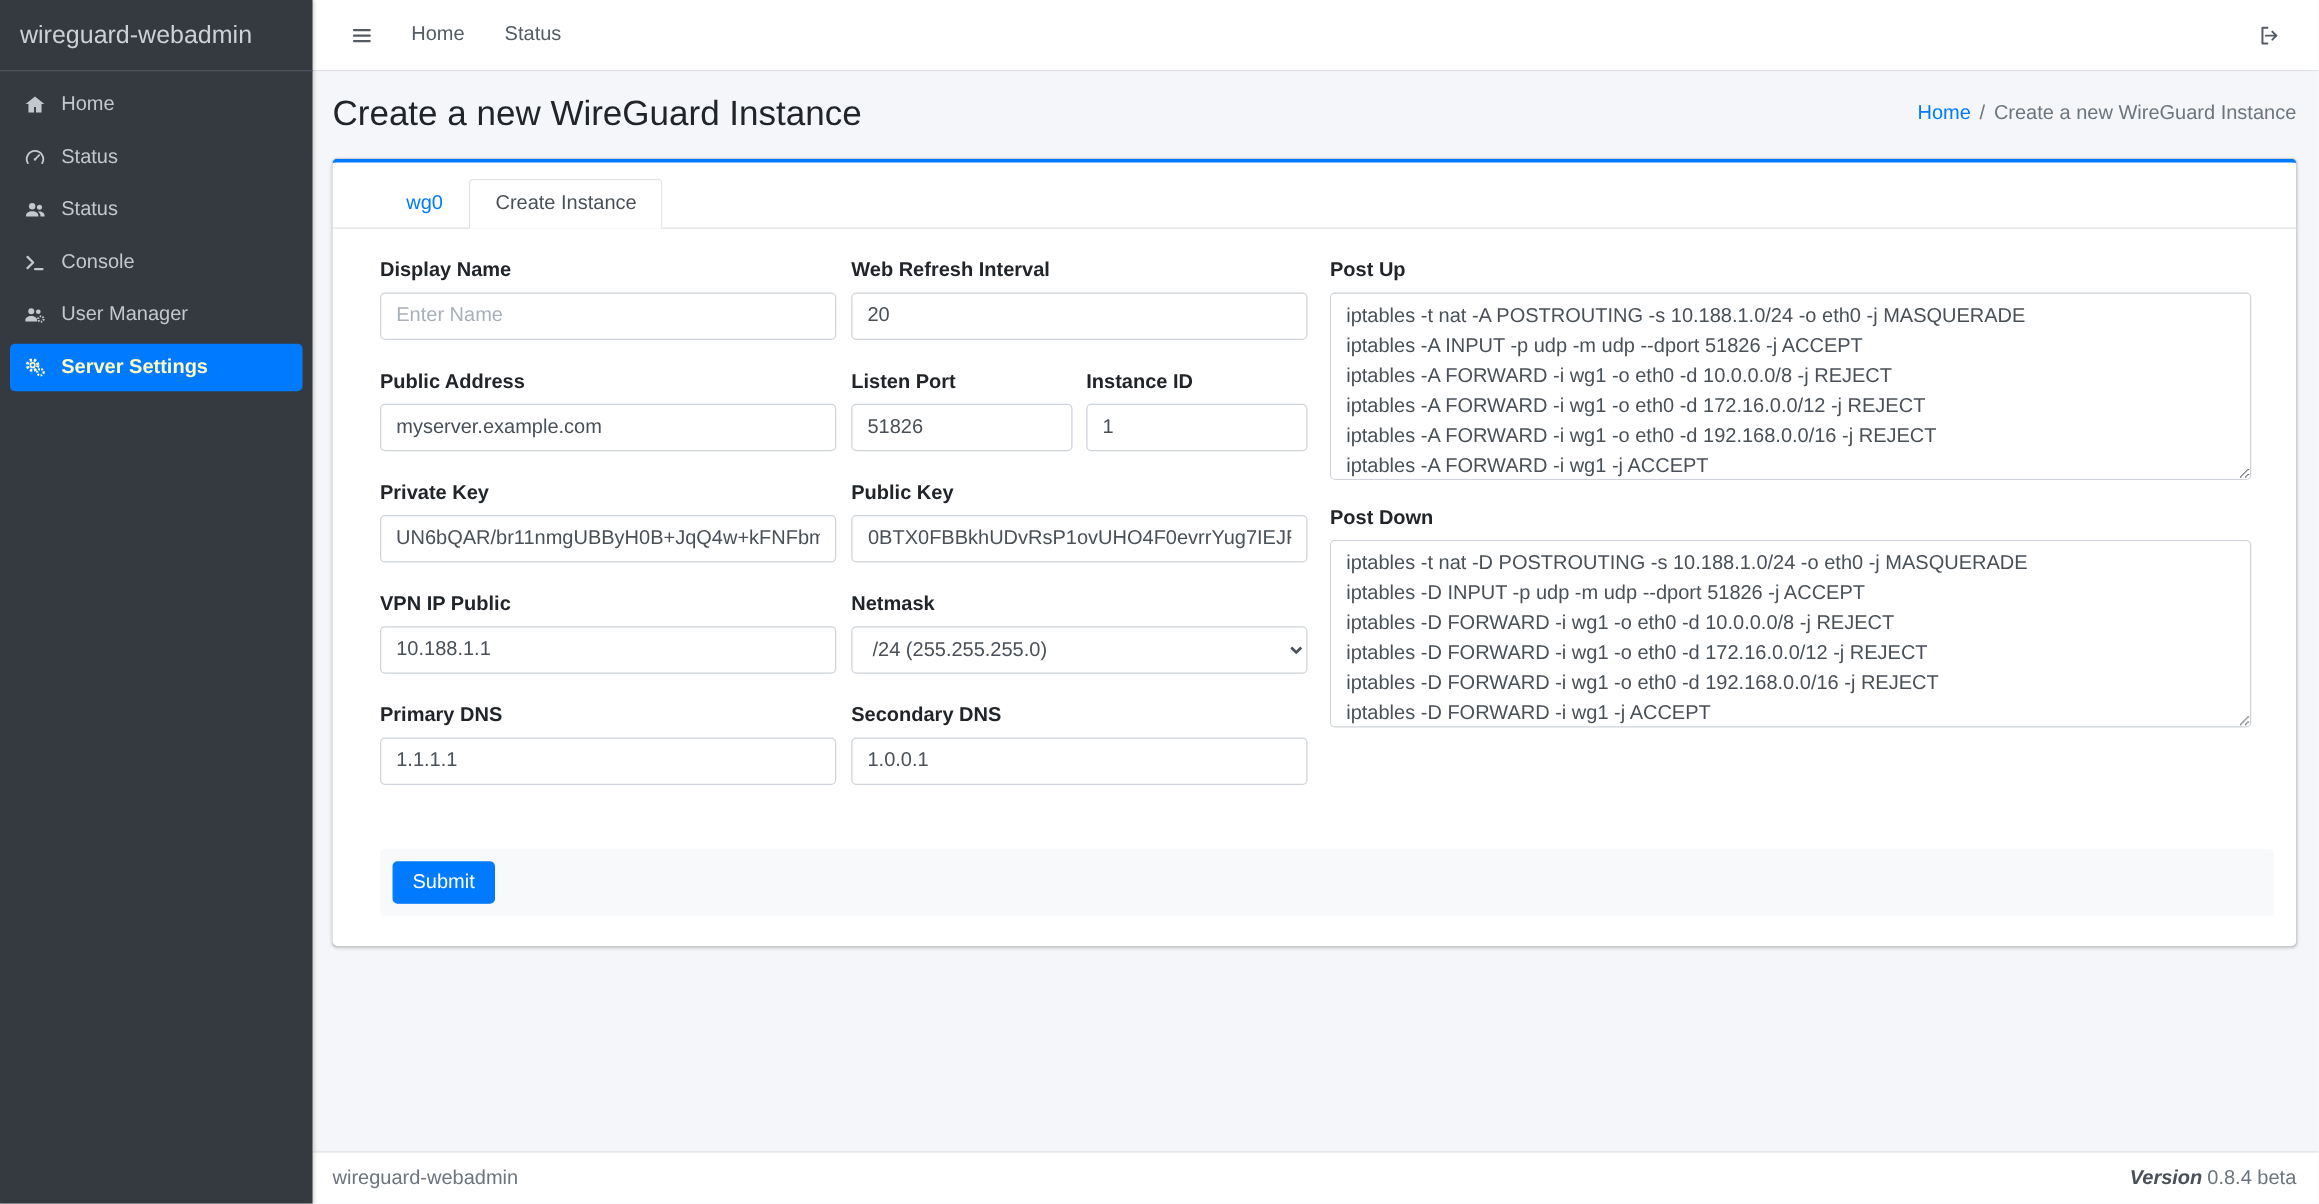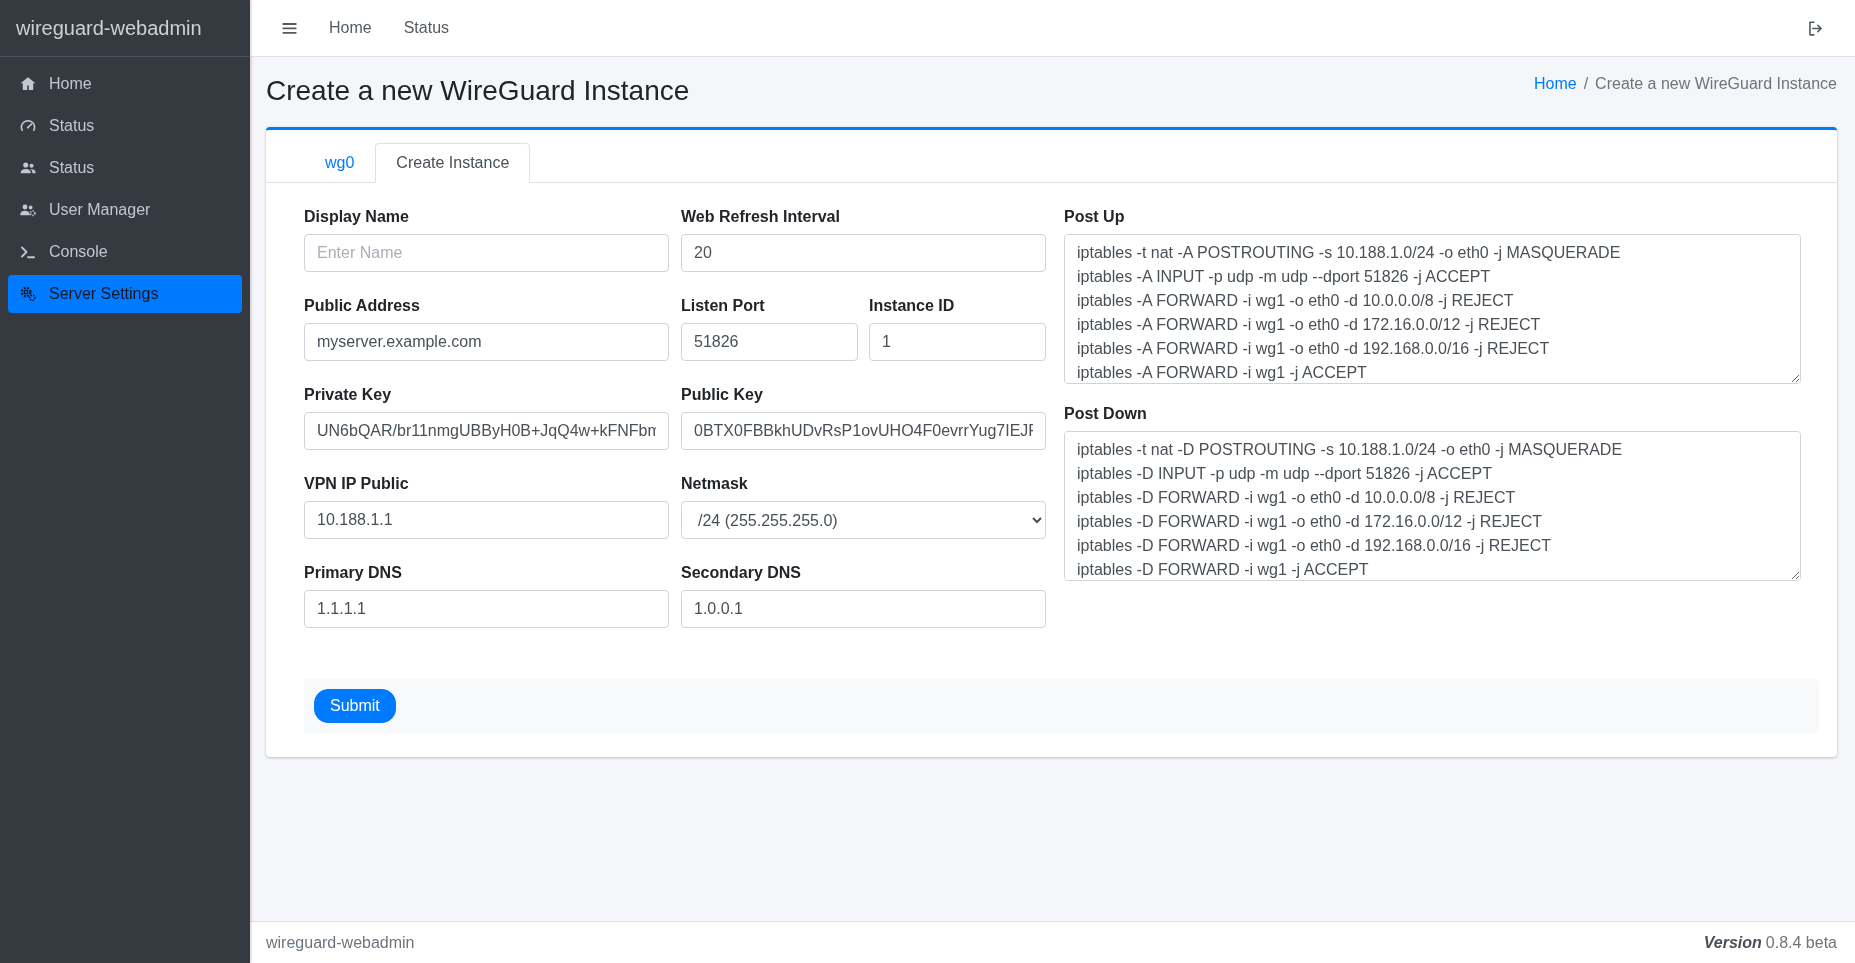--- a/index.html
+++ b/index.html
@@ -30,21 +30,21 @@
     height: 57px; display: flex; align-items: center;
     padding: 0 16px; font-size: 20px; font-weight: 400; color: #ccd1d6;
     border-bottom: 1px solid #4b545c; white-space: nowrap;
   }
   .sidebar-nav { padding: 8px; display: flex; flex-direction: column; }
   .nav-item {
     display: flex; align-items: center;
     padding: 10px 8px; margin-bottom: 4px;
     border-radius: 4px; color: #c2c7d0; cursor: pointer; text-decoration: none;
   }
-  .nav-item.active { background: var(--accent); color: #0f172a; }
+  .nav-item.active { background: var(--accent); color: #fef9c3; font-weight: bold; }
   .nav-icon { width: 24px; height: 18px; margin-right: 9px; display: flex; align-items: center; justify-content: center; flex: none; }
   .nav-icon svg { width: 18px; height: 18px; display: block; }
   .nav-label { font-size: 16px; white-space: nowrap; }
 
   
   .main { flex: 1; display: flex; flex-direction: column; height: 100%; overflow: hidden; }
 
   .topnav {
     height: 57px; min-height: 57px; background: #fff; border-bottom: 1px solid var(--border);
     display: flex; align-items: center; padding: 0 16px;
@@ -55,21 +55,21 @@
   }
   .icon-btn svg { width: 19px; height: 19px; display: block; }
   .topnav-link {
     color: #545b62; text-decoration: none; padding: 8px 16px; font-size: 16px; cursor: pointer;
   }
   .topnav .spacer { flex: 1; }
 
   .content-wrapper { flex: 1; background: var(--content-bg); overflow: hidden; }
 
   .content-header {
-    display: flex; justify-content: space-between; align-items: flex-start;
+    display: flex; justify-content: space-between; align-items: center;
     padding: 18px 18px 20px 16px;
   }
   .page-title { margin: 0; font-size: 28px; font-weight: 500; color: #212529; }
   .breadcrumb { font-size: 16px; display: flex; align-items: center; white-space: nowrap; }
   .breadcrumb a { color: var(--accent); text-decoration: none; cursor: pointer; }
   .breadcrumb .sep { color: #6c757d; margin: 0 7px; }
   .breadcrumb .current { color: #6c757d; }
 
   
   .card {
@@ -120,21 +120,21 @@
   textarea.control::-webkit-scrollbar-thumb { background: #c9cdd1; border: 1px solid #f7f7f7; }
   textarea.control::-webkit-scrollbar-button:single-button { background: #f0f0f0; height: 15px; width: 15px; }
   textarea.control::-webkit-scrollbar-corner { background: #f7f7f7; }
 
   .submit-strip {
     background: #f8f9fa; border-radius: 4px;
     padding: 10px; margin-top: 27px;
   }
   .btn-primary {
     background: var(--accent); color: #fff;
-    border: 1px solid var(--accent); border-radius: 14px;
+    border: 1px solid var(--accent); border-radius: 4px;
     padding: 7px 15px; font-size: 16px; cursor: pointer;
     font-family: "Liberation Sans", "DejaVu Sans", sans-serif;
   }
 
   
   .footer {
     height: 42px; min-height: 42px; background: #fff; border-top: 1px solid var(--border);
     display: flex; align-items: center; justify-content: space-between;
     padding: 0 18px 0 16px; color: #6c757d; font-size: 16px;
   }
@@ -176,38 +176,38 @@
             <path d="M9 13.2c-3.9 0-6.6 1.9-6.6 4.6V19h13.2v-1.2c0-2.7-2.7-4.6-6.6-4.6z"></path>
             <circle cx="16.8" cy="9" r="2.7"></circle>
             <path d="M16.9 13.6c-.6 0-1.2.1-1.7.2 1.6 1 2.6 2.5 2.6 4.3v.9h4.4v-1c0-2.6-2.4-4.4-5.3-4.4z"></path>
           </svg>
         </span>
         <span class="nav-label">Status</span>
       </a>
 
       <a class="nav-item">
         <span class="nav-icon">
+          <svg viewBox="0 0 24 24" fill="none" stroke="currentColor" stroke-width="2.4" stroke-linecap="round" stroke-linejoin="round">
+            <path d="M4 6l6 6-6 6"></path>
+            <path d="M12 19h8"></path>
+          </svg>
+        </span>
+        <span class="nav-label">Console</span>
+      </a>
+
+      <a class="nav-item">
+        <span class="nav-icon">
           <svg viewBox="0 0 24 24" fill="currentColor">
             <circle cx="8" cy="8" r="3.2"></circle>
             <path d="M8 13c-3.7 0-6.3 1.8-6.3 4.4V19h12.6v-1.6C14.3 14.8 11.7 13 8 13z"></path>
             <circle cx="15.5" cy="8.5" r="2.5"></circle>
             <circle cx="18.3" cy="16.3" r="2.9" fill="none" stroke="currentColor" stroke-width="2.2" stroke-dasharray="1.6 1.4"></circle>
           </svg>
         </span>
         <span class="nav-label">User Manager</span>
-      </a>
-
-      <a class="nav-item">
-        <span class="nav-icon">
-          <svg viewBox="0 0 24 24" fill="none" stroke="currentColor" stroke-width="2.4" stroke-linecap="round" stroke-linejoin="round">
-            <path d="M4 6l6 6-6 6"></path>
-            <path d="M12 19h8"></path>
-          </svg>
-        </span>
-        <span class="nav-label">Console</span>
       </a>
 
       <a class="nav-item active">
         <span class="nav-icon">
           <svg viewBox="0 0 24 24" fill="none" stroke="currentColor">
             <circle cx="9.5" cy="9.5" r="5.6" stroke-width="3.2" stroke-dasharray="2.5 2"></circle>
             <circle cx="9.5" cy="9.5" r="2.4" stroke-width="1.8"></circle>
             <circle cx="17.8" cy="17" r="3.4" stroke-width="2.4" stroke-dasharray="1.8 1.5"></circle>
           </svg>
         </span>

